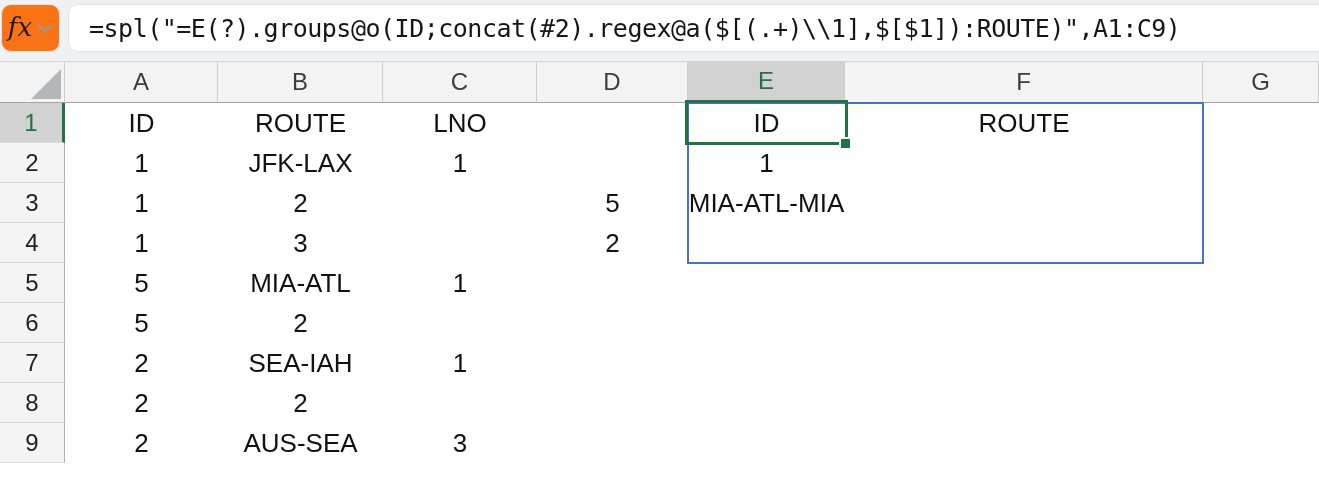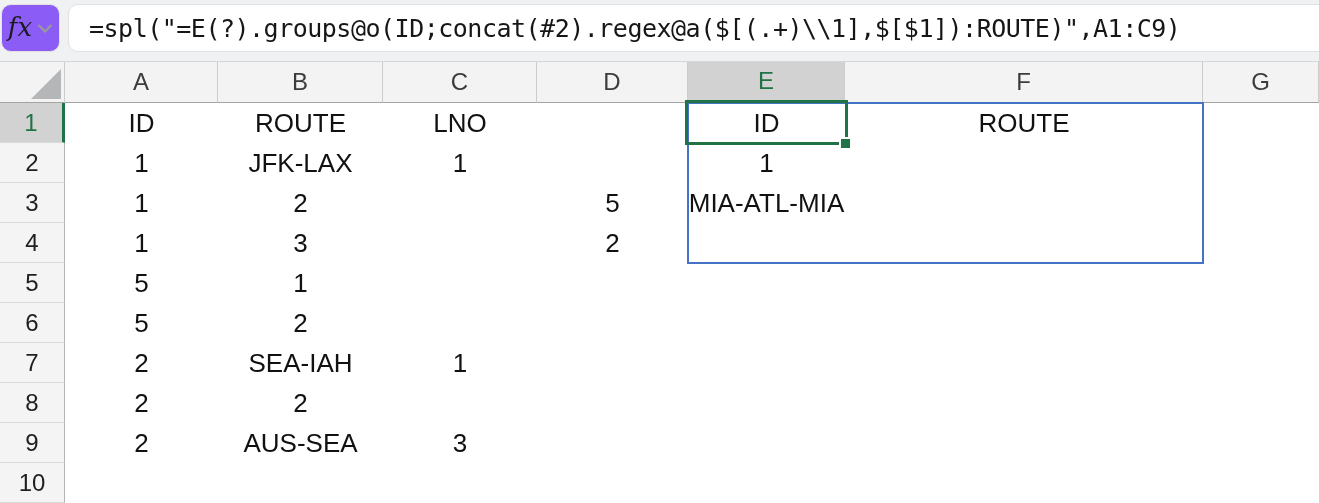--- a/index.html
+++ b/index.html
@@ -6,21 +6,21 @@
   body { margin: 0; background: #fff; font-family: "Liberation Sans", sans-serif; }
   .app { position: relative; width: 1319px; height: 503px; overflow: hidden; background: #fff; }
 
   
   .formula-bar {
     position: relative; height: 62px; background: #f0f1f2;
     border-bottom: 1px solid #d6d6d6;
   }
   .fx-box {
     position: absolute; left: 1px; top: 4px; width: 59px; height: 48px;
-    background: #8b5cf6; border: 1px solid #e2e2e2; border-radius: 10px;
+    background: #f97316; border: 1px solid #e2e2e2; border-radius: 10px;
     display: flex; align-items: center; justify-content: center; gap: 5px;
     cursor: pointer;
   }
   .fx-glyph {
     font-family: "DejaVu Serif", serif; font-style: italic; font-weight: 500;
     font-size: 26px; color: #1c1c1c; line-height: 1; padding-bottom: 3px;
   }
   .chev { display: block; }
   .formula-input {
     position: absolute; left: 68px; top: 4px; right: -14px; height: 48px;
@@ -156,20 +156,21 @@
           <div class="rh">4</div>
           <div class="cell">1</div>
           <div class="cell">3</div>
           <div class="cell"></div>
           <div class="cell">2</div>
           <div class="cell"></div>
         </div>
         <div class="grid-row">
           <div class="rh">5</div>
           <div class="cell">5</div>
+          <div class="cell">MIA-ATL</div>
           <div class="cell">1</div>
           <div class="cell"></div>
           <div class="cell"></div>
           <div class="cell"></div>
           <div class="cell"></div>
         </div>
         <div class="grid-row">
           <div class="rh">6</div>
           <div class="cell">5</div>
           <div class="cell">2</div>
@@ -195,30 +196,20 @@
           <div class="cell"></div>
           <div class="cell"></div>
           <div class="cell"></div>
           <div class="cell"></div>
         </div>
         <div class="grid-row">
           <div class="rh">9</div>
           <div class="cell">2</div>
           <div class="cell">AUS-SEA</div>
           <div class="cell">3</div>
-          <div class="cell"></div>
-          <div class="cell"></div>
-          <div class="cell"></div>
-          <div class="cell"></div>
-        </div>
-        <div class="grid-row">
-          <div class="rh">10</div>
-          <div class="cell"></div>
-          <div class="cell"></div>
-          <div class="cell"></div>
           <div class="cell"></div>
           <div class="cell"></div>
           <div class="cell"></div>
           <div class="cell"></div>
         </div>
       </div>
 
     <div class="spill-border"></div>
     <div class="sel-border"></div>
     <div class="fill-handle"></div>

